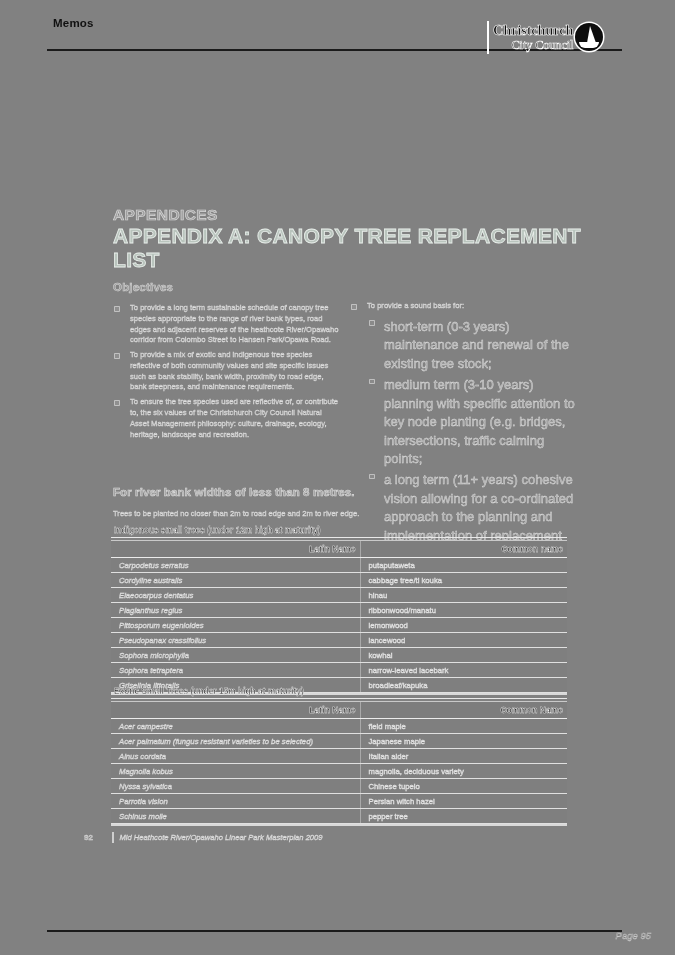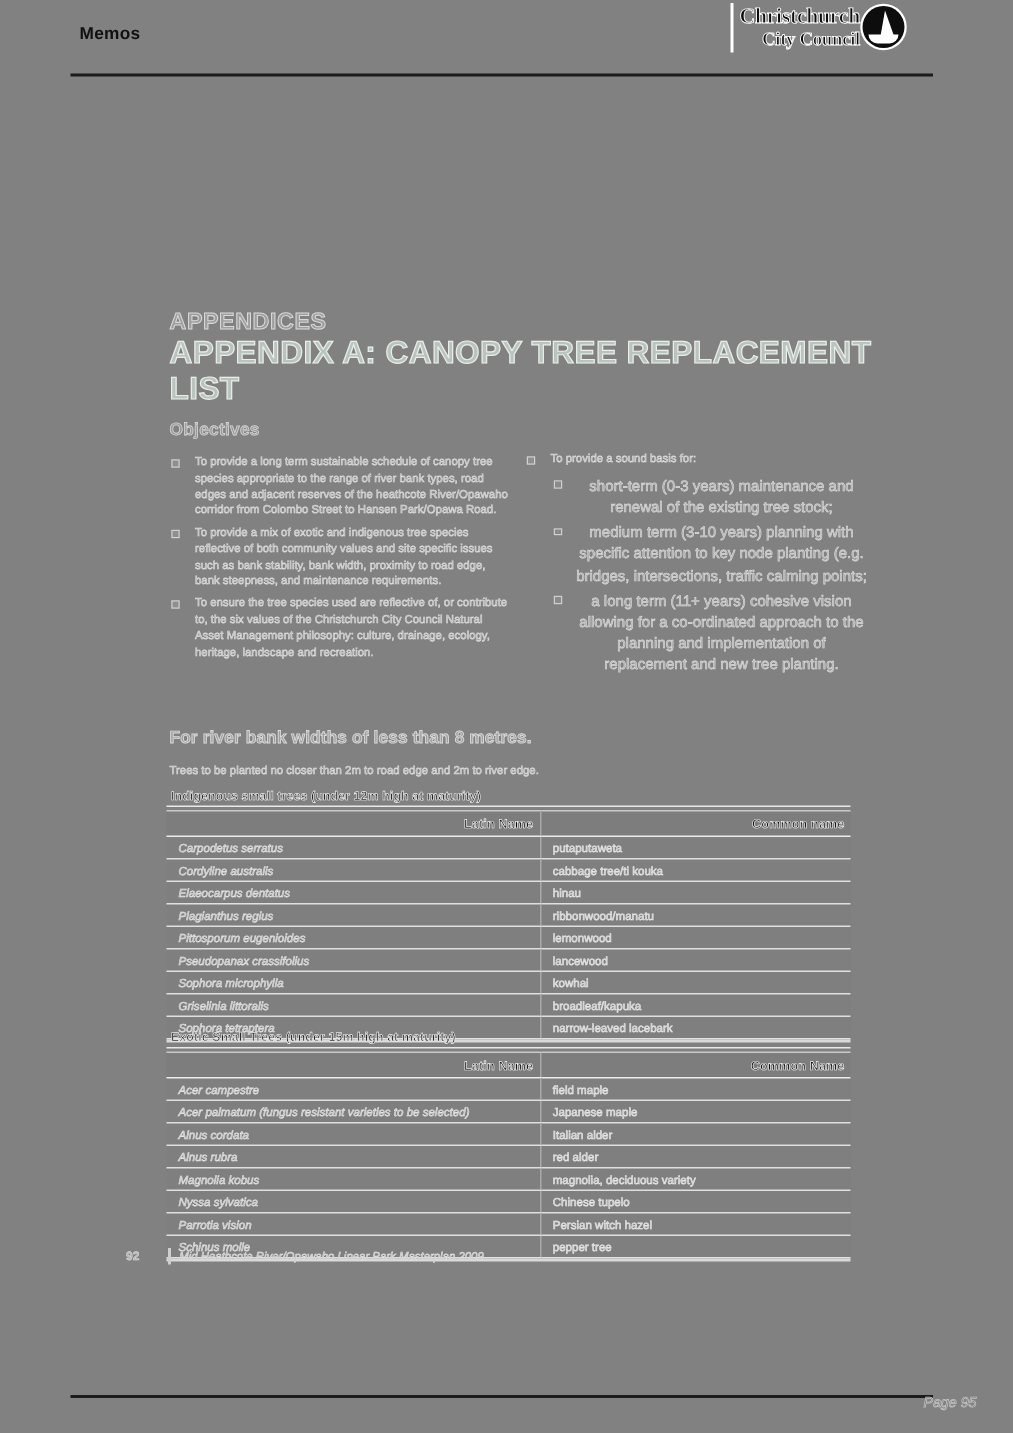--- a/index.html
+++ b/index.html
@@ -31,21 +31,21 @@
     letter-spacing: 0.2px;
   }
   .header-rule {
     position: absolute;
     left: 47px; top: 49px;
     width: 575px; height: 2px;
     background: #1b1b1b;
   }
   .logo-block {
     position: absolute;
-    left: 487px; top: 1px;
+    left: 487px; top: 20px;
     height: 34px;
     display: flex;
     align-items: center;
     justify-content: flex-end;
   }
   .logo-divider {
     width: 2px;
     height: 33px;
     background: #ffffff;
     margin-right: 4px;
@@ -59,21 +59,21 @@
   .logo-line1 {
     font-family: "Liberation Serif", serif;
     font-weight: bold;
     font-size: 14.5px;
     color: #0d0d0d;
     -webkit-text-stroke: 0.6px #ffffff;
     letter-spacing: -0.2px;
   }
   .logo-line2 {
     font-family: "Liberation Serif", serif;
-    font-weight: bold;
+    font-weight: normal;
     font-size: 12.5px;
     color: #0d0d0d;
     -webkit-text-stroke: 0.6px #ffffff;
     letter-spacing: -0.2px;
     margin-top: 1px;
   }
   .logo-emblem {
     position: relative;
     width: 28px;
     height: 28px;
@@ -175,24 +175,23 @@
   }
   ul.sub-bullets {
     list-style: none;
     margin: 6px 0 0 0;
     padding: 0;
   }
   ul.sub-bullets > li {
     position: relative;
     padding-left: 18px;
     margin-bottom: 3px;
-    font-size: 10px;
+    font-size: 13px;
     line-height: 1.42;
     color: #a5a5a5;
-    text-align: center;
     -webkit-text-stroke: 0.42px #dcdcdc;
   }
   ul.sub-bullets > li::before {
     content: "";
     position: absolute;
     left: 4px; top: 3.5px;
     width: 3.5px; height: 3.5px;
     background: #8a8a8a;
     box-shadow: 0 0 0 0.8px #cfcfcf;
   }
@@ -413,26 +412,26 @@
           </tr>
         <tr>
             <td>Pseudopanax crassifolius</td>
             <td class="common">lancewood</td>
           </tr>
         <tr>
             <td>Sophora microphylla</td>
             <td class="common">kowhai</td>
           </tr>
         <tr>
+            <td>Sophora tetraptera</td>
+            <td class="common">narrow-leaved lacebark</td>
+          </tr>
+        <tr>
             <td>Griselinia littoralis</td>
             <td class="common">broadleaf/kapuka</td>
-          </tr>
-        <tr>
-            <td>Sophora tetraptera</td>
-            <td class="common">narrow-leaved lacebark</td>
           </tr>
       </tbody>
     </table>
     <div class="tbl-bottom-rule"></div>
   </div>
 
   <div class="table-block two">
     <div class="tbl-caption">Exotic Small Trees (under 15m high at maturity)</div>
     <table class="tree-table">
       <colgroup>
@@ -452,24 +451,20 @@
           </tr>
         <tr>
             <td>Acer palmatum (fungus resistant varieties to be selected)</td>
             <td class="common">Japanese maple</td>
           </tr>
         <tr>
             <td>Alnus cordata</td>
             <td class="common">Italian alder</td>
           </tr>
         <tr>
-            <td>Alnus rubra</td>
-            <td class="common">red alder</td>
-          </tr>
-        <tr>
             <td>Magnolia kobus</td>
             <td class="common">magnolia, deciduous variety</td>
           </tr>
         <tr>
             <td>Nyssa sylvatica</td>
             <td class="common">Chinese tupelo</td>
           </tr>
         <tr>
             <td>Parrotia vision</td>
             <td class="common">Persian witch hazel</td>

